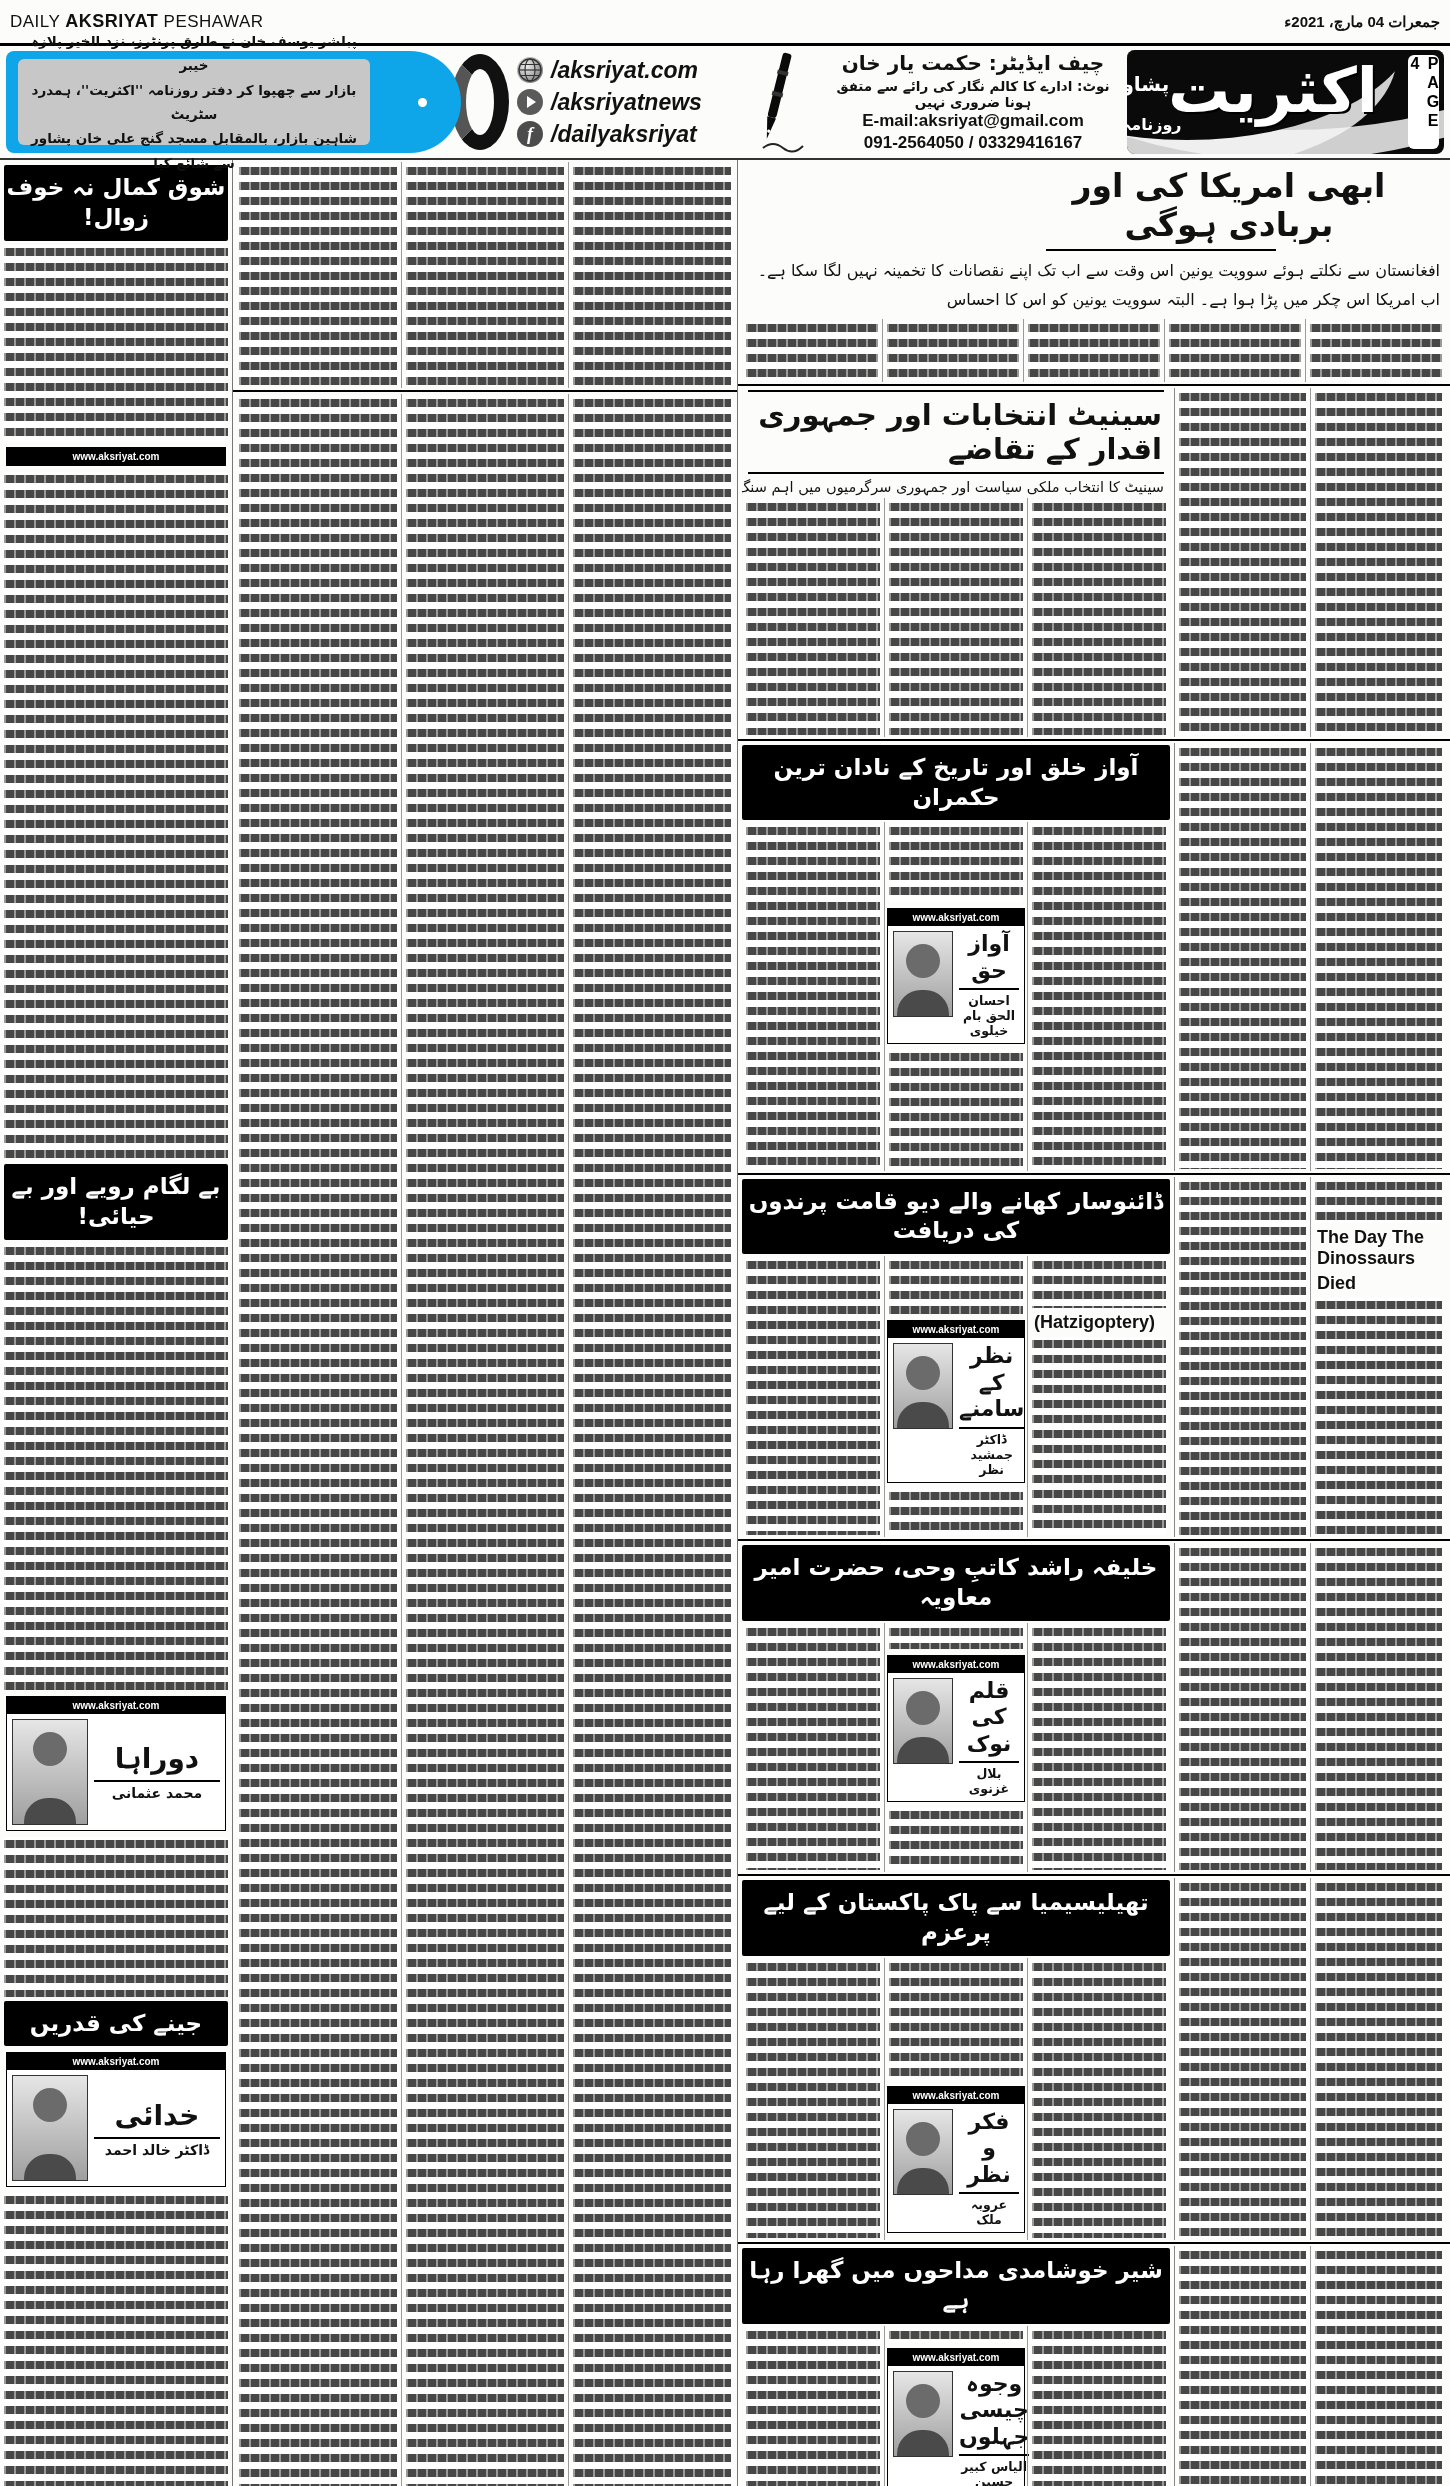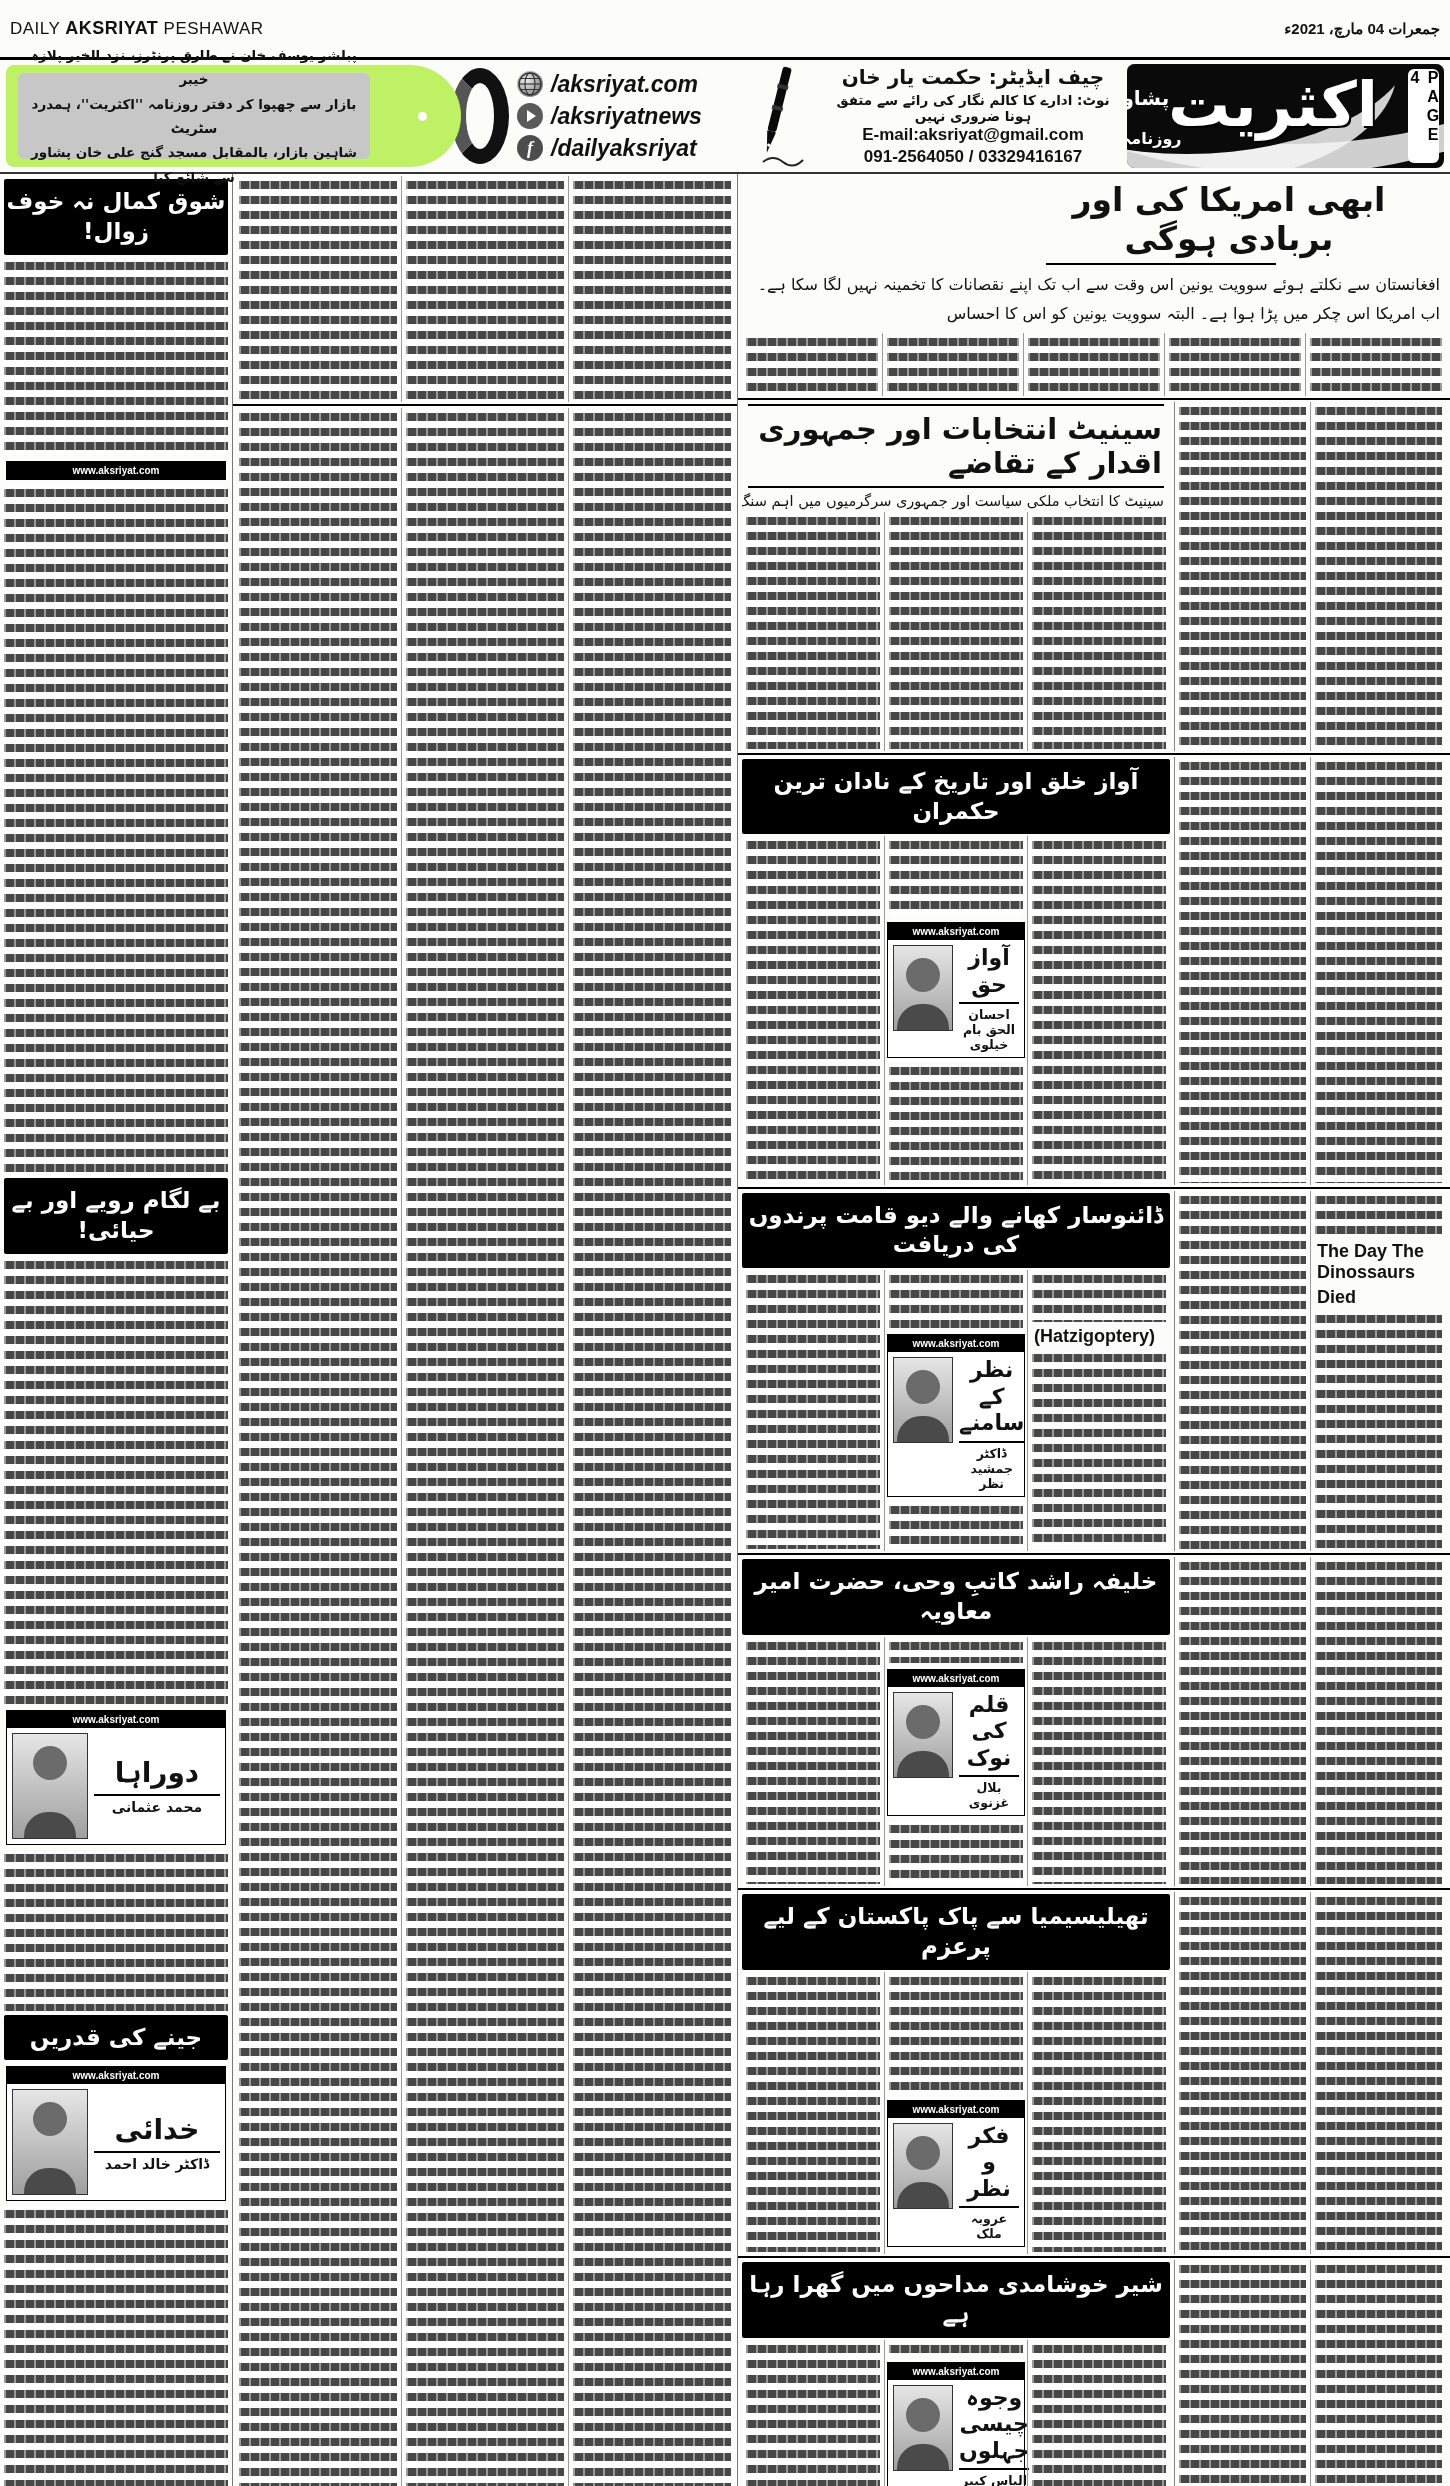--- a/index.html
+++ b/index.html
@@ -1,27 +1,27 @@
 <!DOCTYPE html>
 <html><head>
 <meta charset="utf-8">
 <style>
   html,body{margin:0;padding:0;background:#e8e8e8;}
   #page{width:1450px;height:2486px;background:#fcfcfb;font-family:"DejaVu Sans",sans-serif;color:#111;
         position:relative;overflow:hidden;box-sizing:border-box;}
   
-  #masthead{height:27px;display:flex;justify-content:space-between;align-items:center;padding:15px 10px;
+  #masthead{height:27px;display:flex;justify-content:space-between;align-items:center;padding:8px 10px;
             border-bottom:3px solid #000;font-family:"Liberation Sans",sans-serif;}
   #masthead .mh-left{font-size:17px;letter-spacing:.5px;}
   #masthead .mh-left b{font-size:18px;}
   #masthead .mh-date{direction:rtl;font-size:15px;font-weight:bold;}
   
   #header{height:114px;display:flex;align-items:center;gap:8px;padding:4px 6px;border-bottom:2px solid #333;
           box-sizing:border-box;}
-  .pubshape{width:455px;height:102px;background:#bef264;border-radius:10px 64px 64px 10px;position:relative;
+  .pubshape{width:455px;height:102px;background:#0ea5e9;border-radius:10px 64px 64px 10px;position:relative;
             display:flex;align-items:center;flex:none;}
   .pubinner{margin-left:12px;background:#c7c7c7;border-radius:6px;width:352px;height:86px;display:flex;
             flex-direction:column;justify-content:center;text-align:center;font-size:13.5px;line-height:1.8;
             direction:rtl;font-weight:600;padding:0 8px;box-sizing:border-box;}
   .pubdot{position:absolute;right:34px;top:47px;width:9px;height:9px;border-radius:50%;background:#fff;}
   .crescent{width:58px;height:96px;border-radius:50%;border:15px solid #111;border-left-color:#555;
             box-sizing:border-box;flex:none;margin-left:-18px;}
   .social{display:flex;flex-direction:column;gap:5px;width:208px;flex:none;font-family:"Liberation Sans",sans-serif;font-style:italic;}
   .social .srow{display:flex;align-items:center;gap:8px;font-weight:bold;font-size:23px;}
   .icn{width:26px;height:26px;flex:none;display:flex;align-items:center;justify-content:center;}

